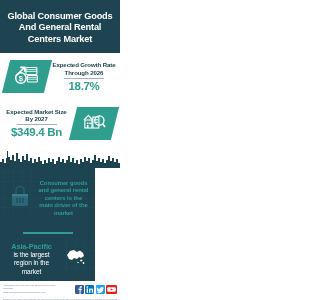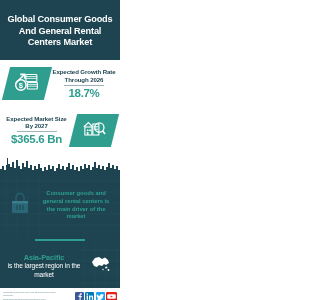--- a/index.html
+++ b/index.html
@@ -9,21 +9,21 @@
     background:#ffffff;
     width:120px; height:300px;
     overflow:hidden;
     position:relative;
   }
   .infographic { width:120px; height:300px; position:relative; background:#ffffff; }
 
   
   .header {
     background:#1d4450;
-    width:120px; height:60px;
+    width:120px; height:53px;
     display:flex; align-items:center; justify-content:center;
     padding:3px 4px 0 4px;
   }
   .header-title {
     color:#ffffff;
     font-size:9.2px;
     line-height:11.4px;
     font-weight:bold;
     text-align:center;
     letter-spacing:-0.15px;
@@ -72,21 +72,21 @@
   .row-size .stat-text { order:1; }
   .row-size .badge { order:2; }
 
   
   .skyline { position:relative; width:120px; height:22px; line-height:0; background:#ffffff; }
   .skyline svg { display:block; width:120px; height:22px; }
 
   
   .panel-dark {
     background:#1d4450;
-    width:120px;
+    width:95px;
     position:relative;
   }
   .panel-driver { height:61px; display:flex; align-items:center; padding:0 4px 0 2px; }
   .grid-lines { position:absolute; inset:0; opacity:0.38; pointer-events:none; }
   .driver-icon-wrap { width:36px; flex:0 0 auto; display:flex; align-items:center; justify-content:center; position:relative; z-index:2; }
   .driver-text {
     position:relative; z-index:2;
     flex:1 1 auto;
     color:#2f9e8f;
     font-size:5.9px;
@@ -167,21 +167,21 @@
       <div class="stat-label">Expected Growth Rate Through 2026</div>
       <div class="rule"></div>
       <div class="stat-value">18.7%</div>
     </div>
   </div>
 
   <div class="stat-row row-size">
     <div class="stat-text">
       <div class="stat-label">Expected Market Size By 2027</div>
       <div class="rule"></div>
-      <div class="stat-value">$365.6 Bn</div>
+      <div class="stat-value">$349.4 Bn</div>
     </div>
     <div class="badge">
       <div class="badge-inner">
         <span>
           <svg width="26" height="22" viewBox="0 0 26 22" fill="none">
             <path d="M3 9 L7.5 4.5 L12 9" stroke="#ffffff" stroke-width="1.2" fill="none"></path>
             <rect x="4" y="9" width="7" height="8" stroke="#ffffff" stroke-width="1.1" fill="none"></rect>
             <rect x="6" y="11.5" width="1.6" height="1.6" fill="#ffffff"></rect>
             <rect x="8.4" y="11.5" width="1.6" height="1.6" fill="#ffffff"></rect>
             <rect x="6" y="14" width="1.6" height="3" fill="#ffffff"></rect>

